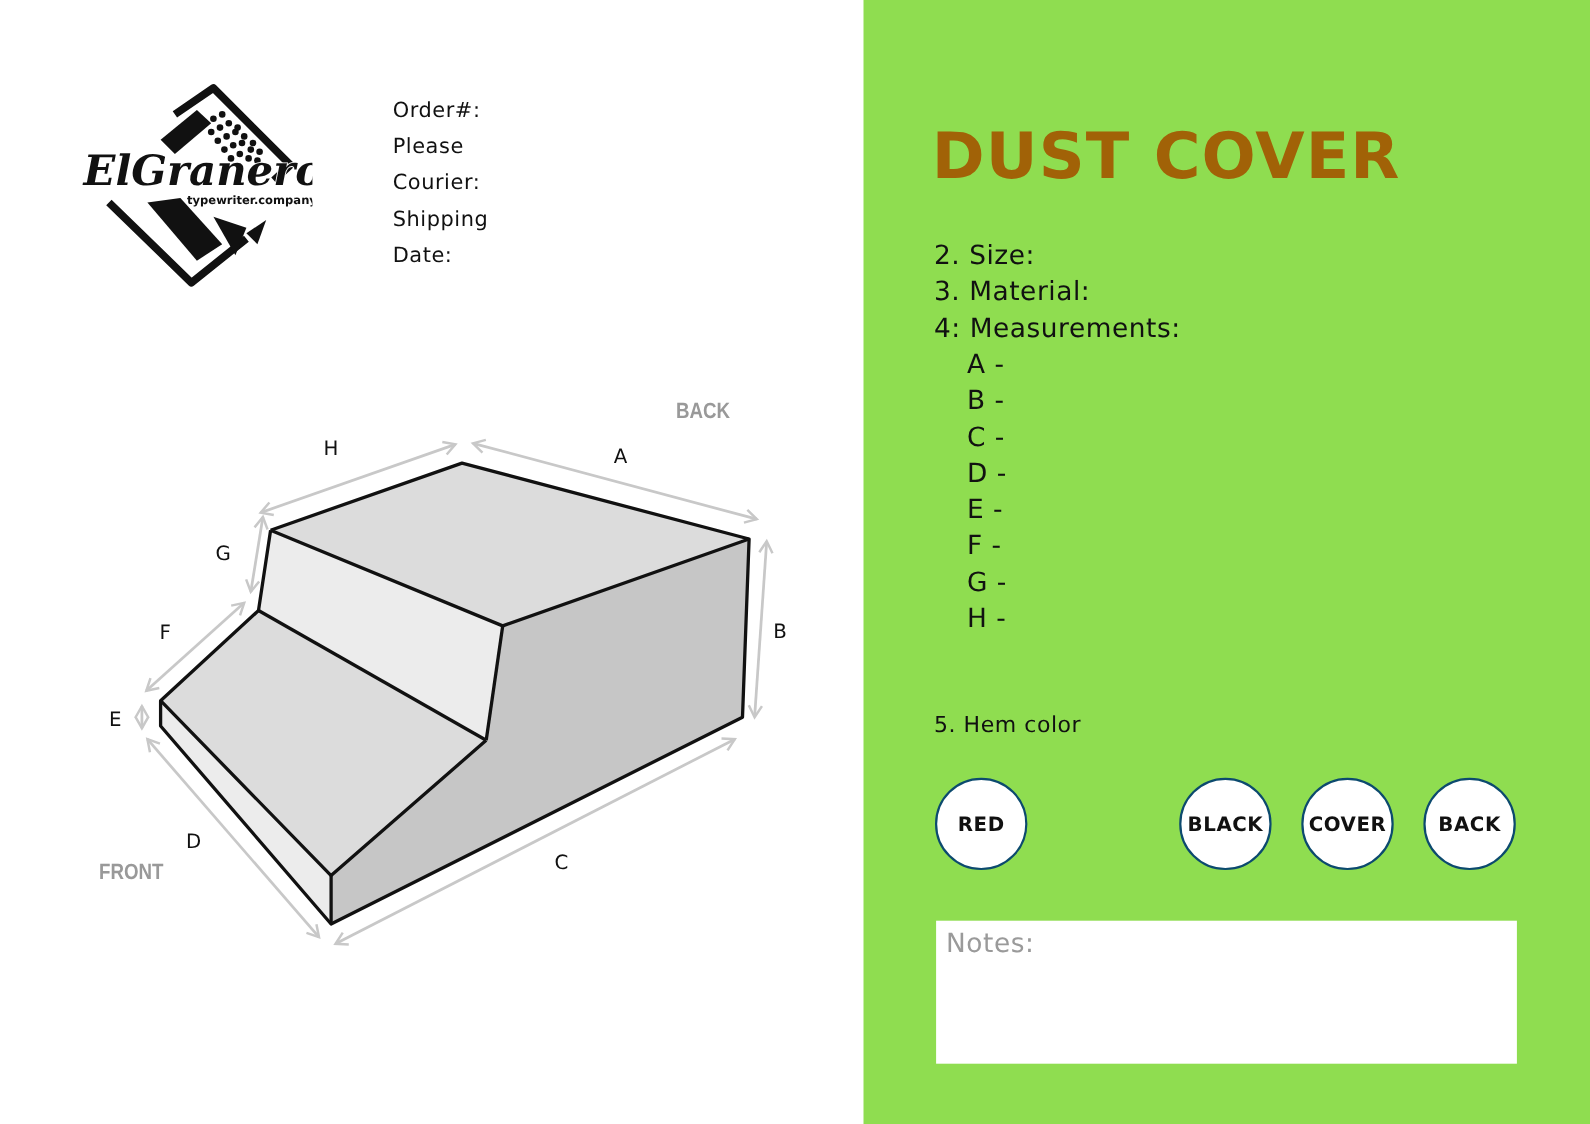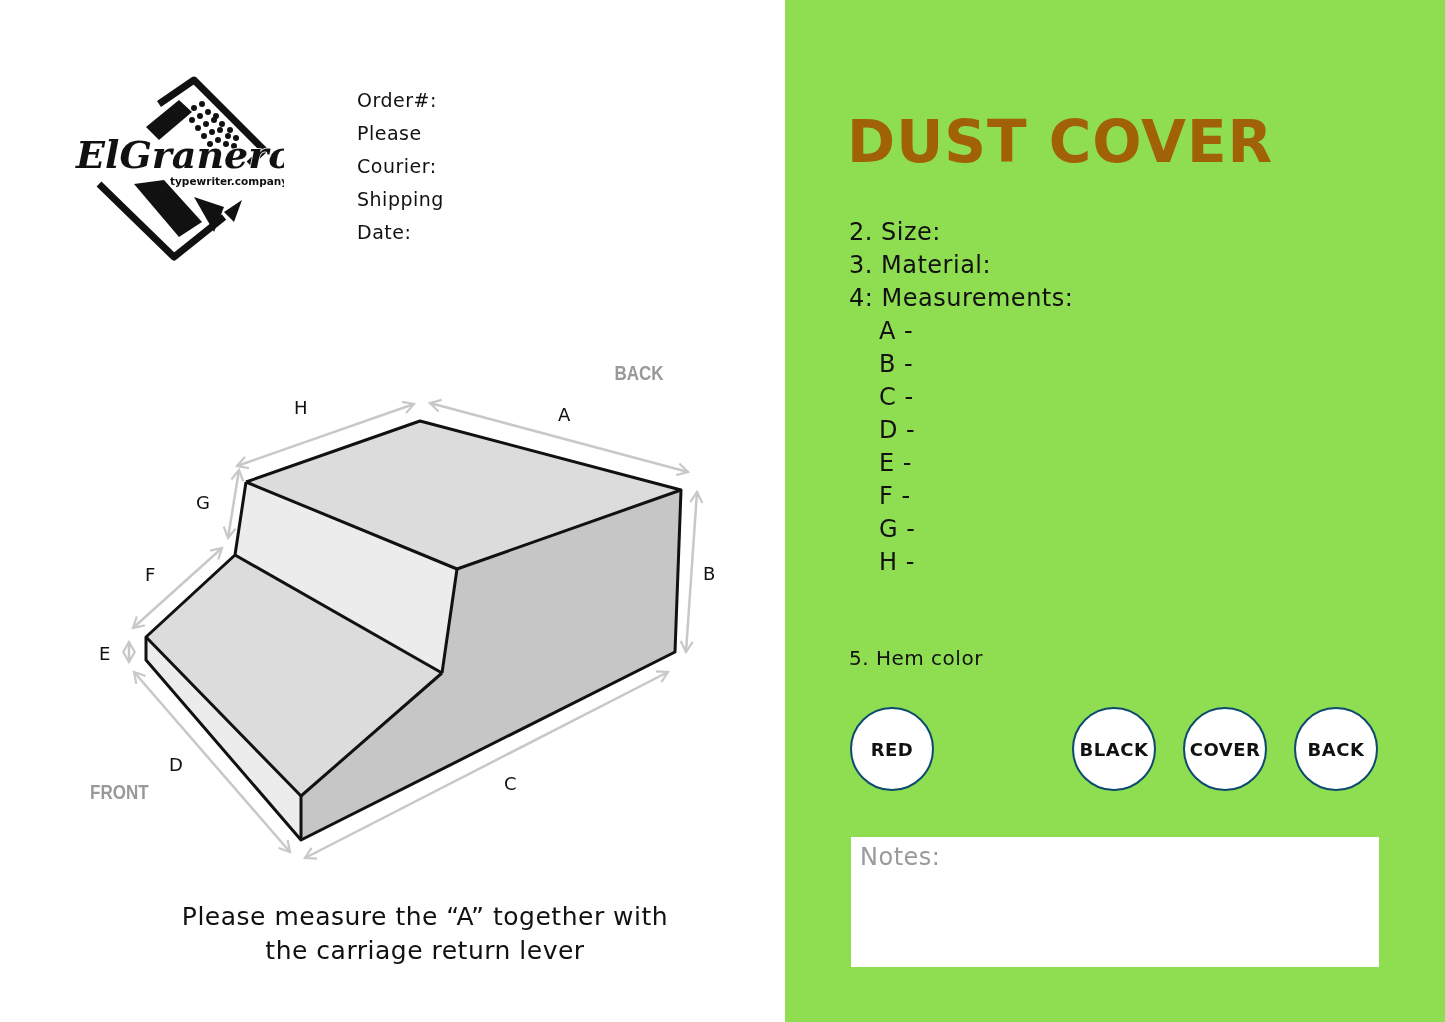--- a/index.html
+++ b/index.html
@@ -124,24 +124,20 @@
       <text x="99" y="660">E</text>
       <text x="145" y="581">F</text>
       <text x="196" y="509">G</text>
     </g>
     <g font-family="Liberation Sans, sans-serif" font-size="20" font-weight="bold" fill="#999" transform="scale(0.85,1)">
       <text x="723" y="380">BACK</text>
       <text x="106" y="799">FRONT</text>
     </g>
   </svg>
 
-  <div class="caption">
-    <div>Please measure the “A” together with</div>
-    <div>the carriage return lever</div>
-  </div>
 </div>
 
 <div class="right"></div>
 
 <div class="title">DUST COVER</div>
 
 <div class="spec-list">
   <div>2. Size:</div>
   <div>3. Material:</div>
   <div>4: Measurements:</div>

